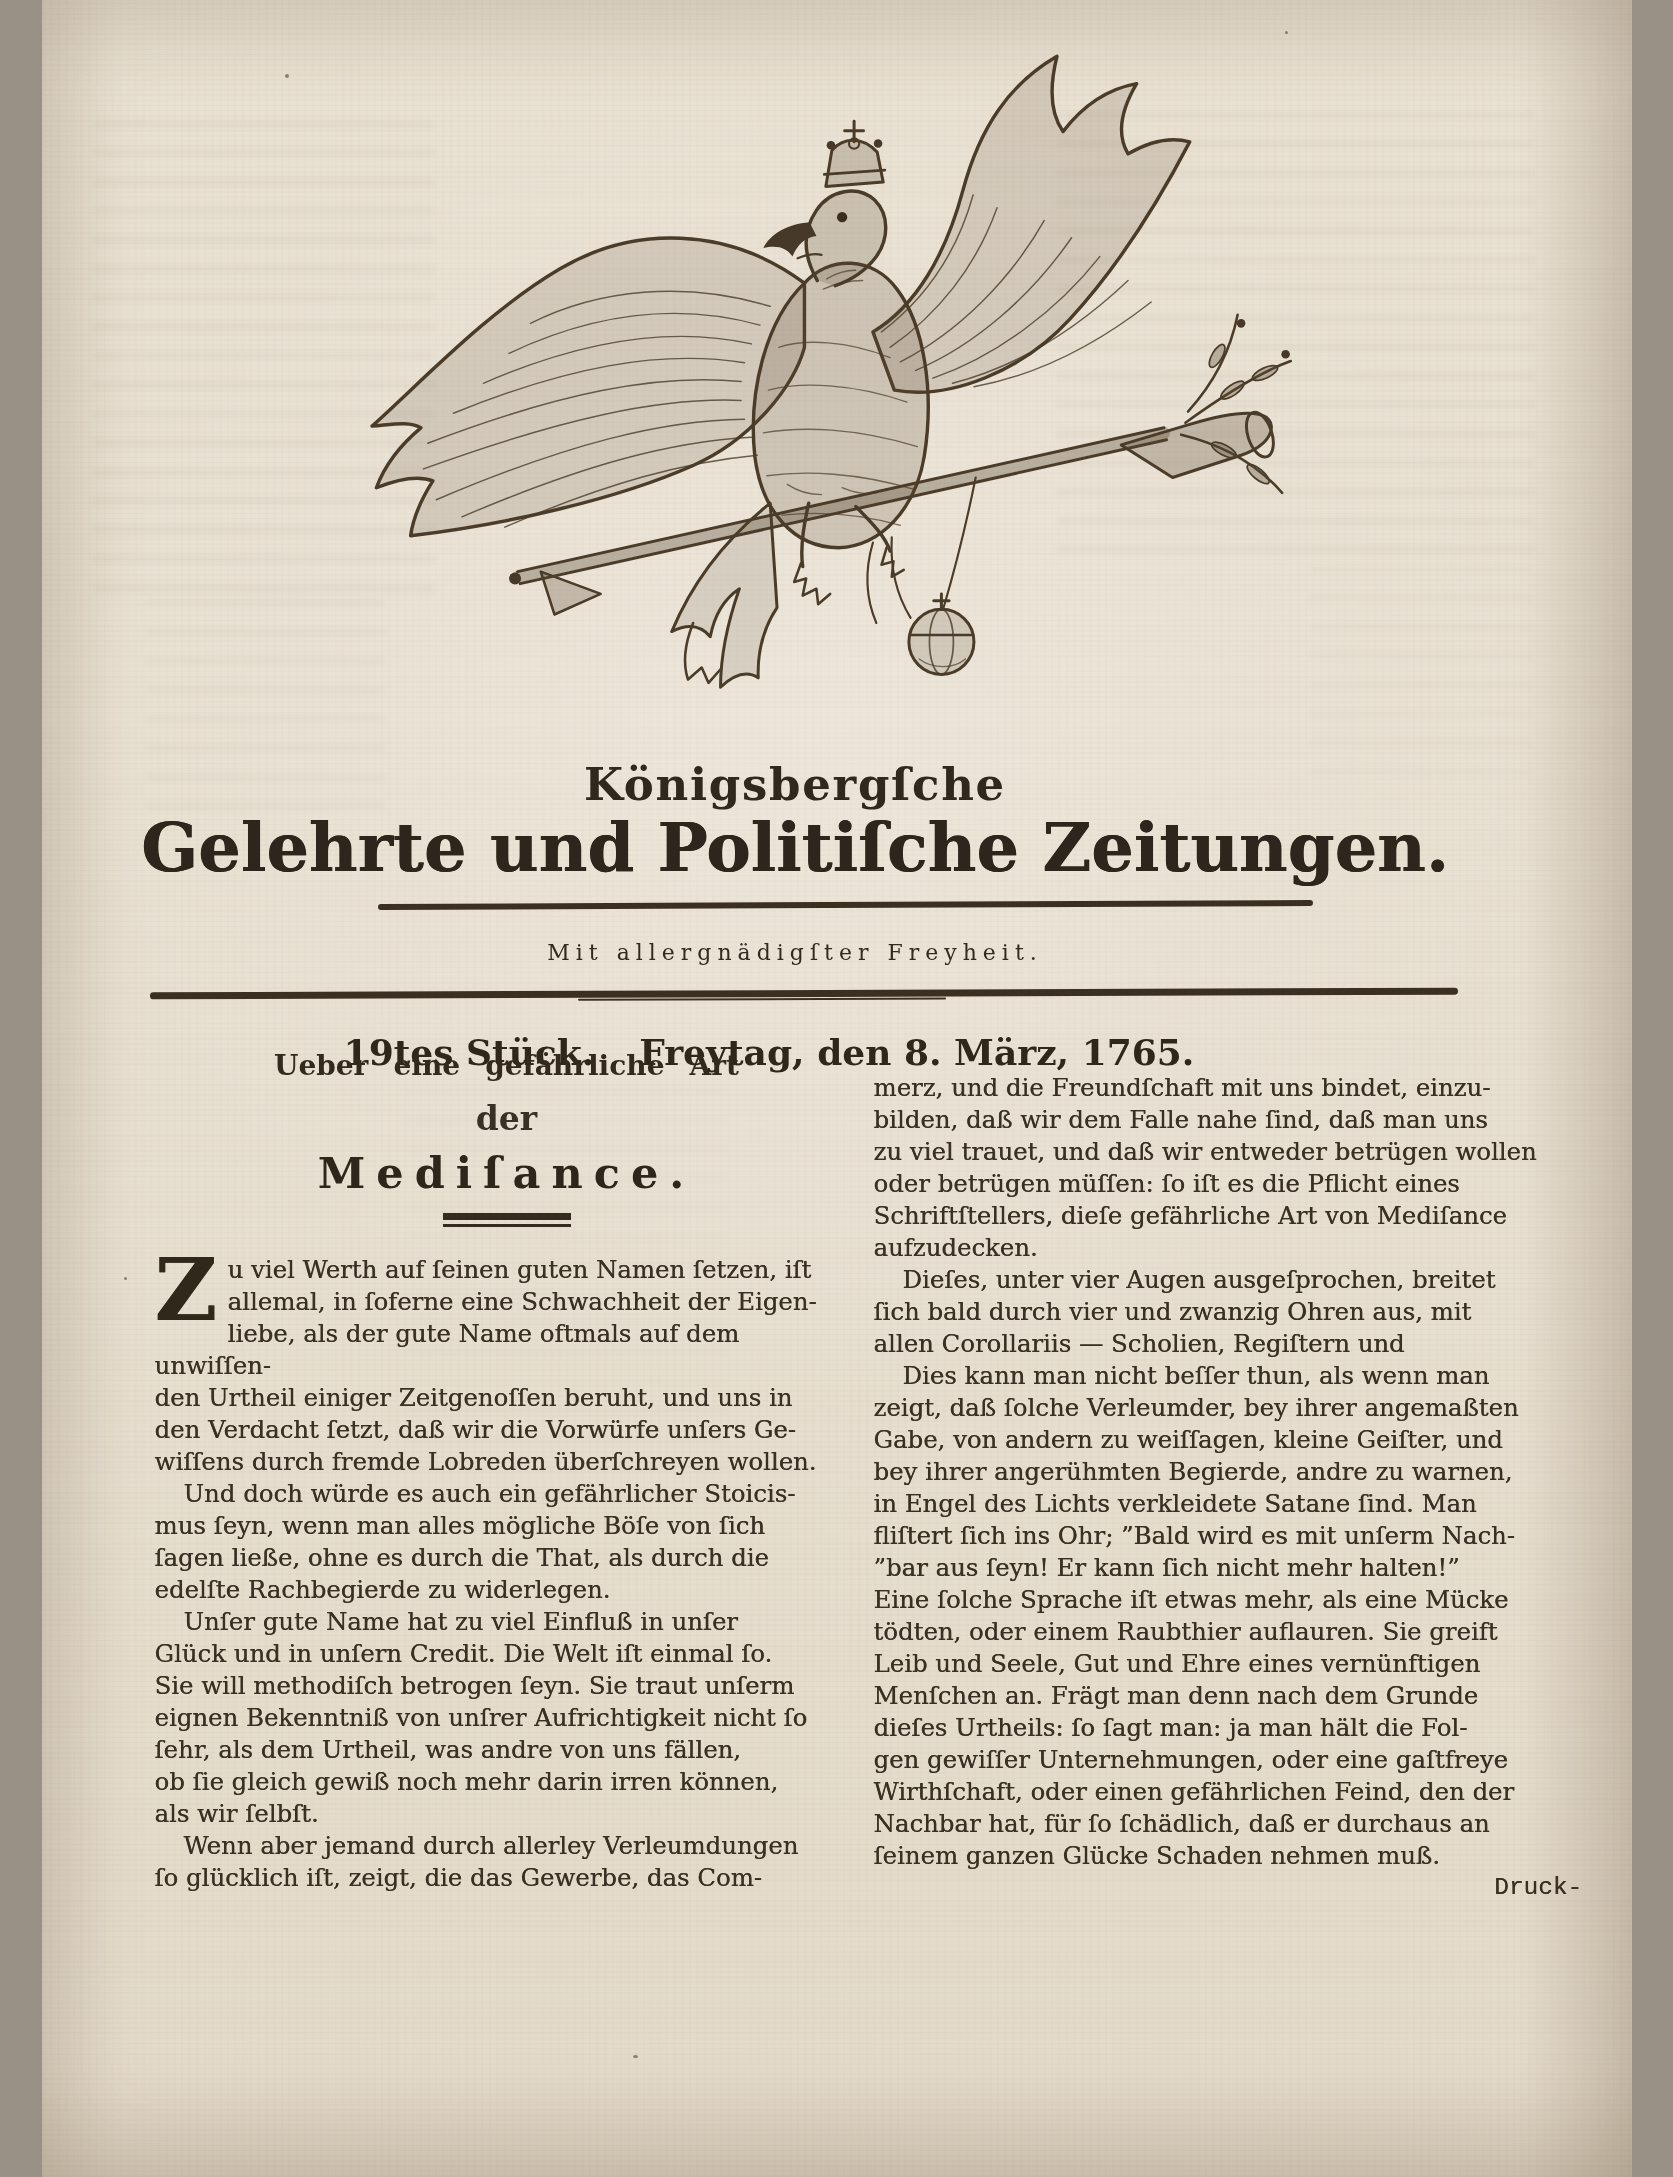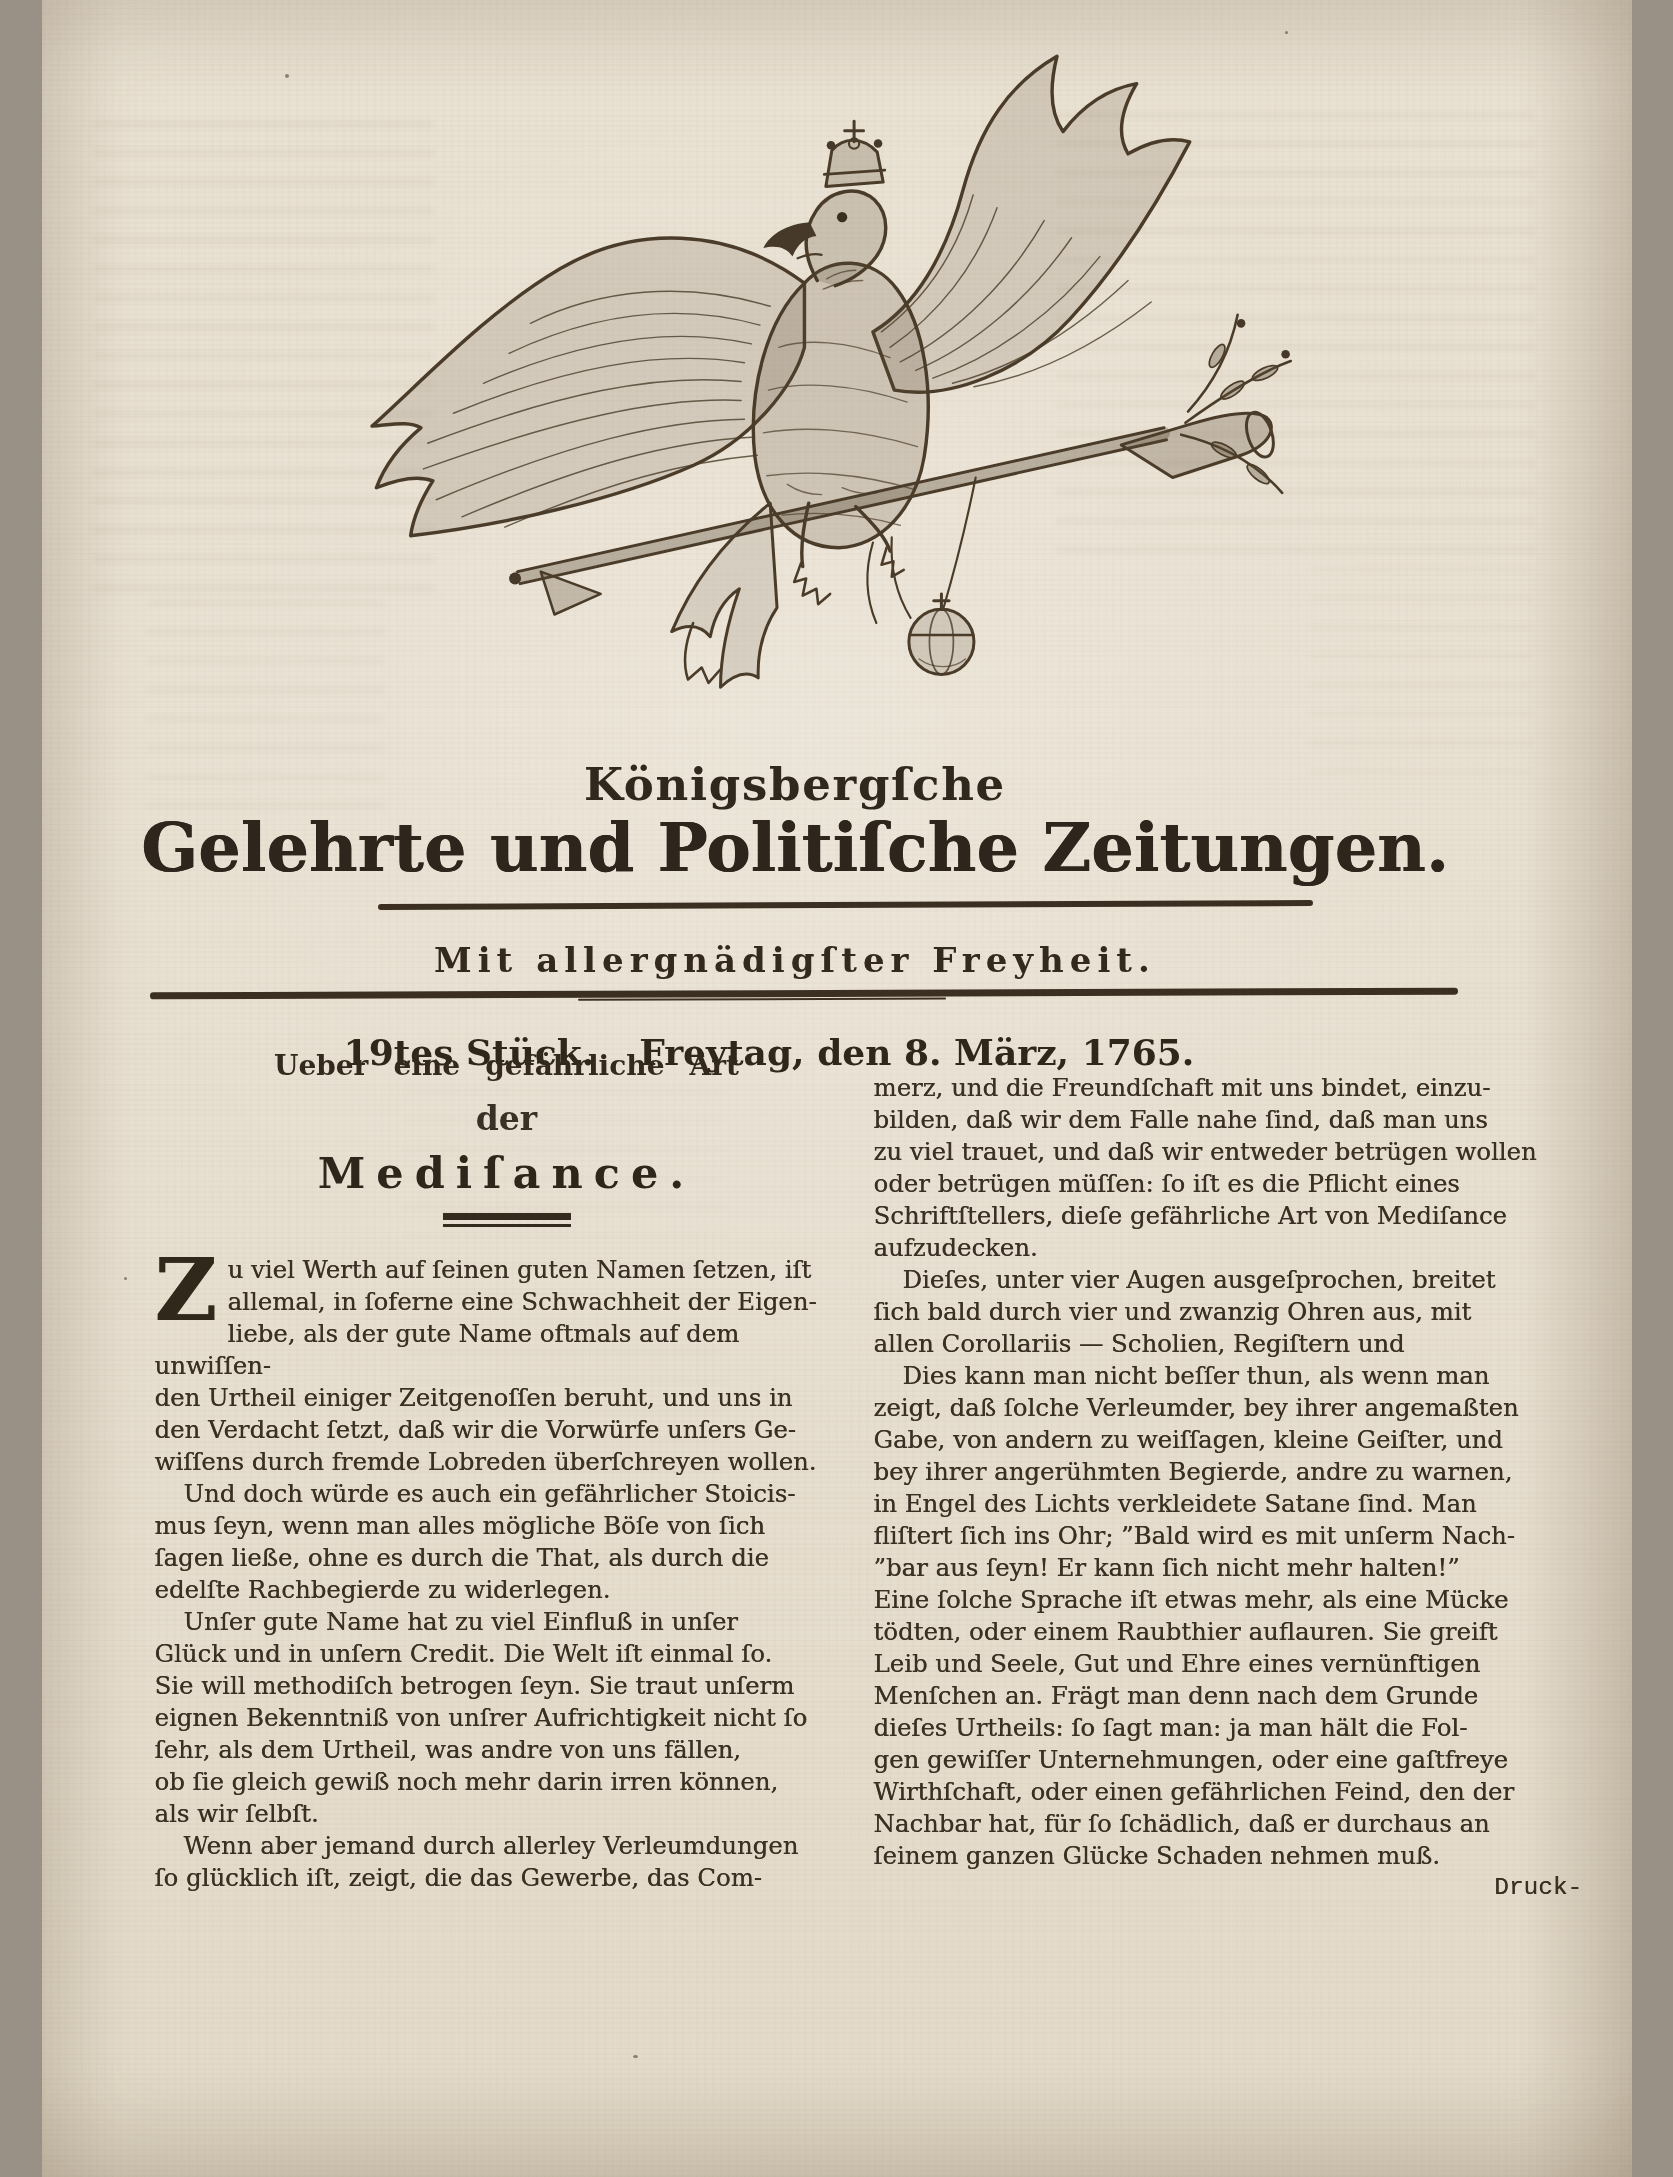--- a/index.html
+++ b/index.html
@@ -34,21 +34,21 @@
   .g5{left:360px;top:1087px;width:325px;height:479px;opacity:.18;}
   .speck{position:absolute;width:4.3px;height:4.3px;border-radius:50%;background:rgba(70,55,36,.55);}
   
   .masthead{position:absolute;left:86px;top:760px;width:1335px;text-align:center;}
   .kicker{font-size:45px;line-height:50px;font-weight:bold;letter-spacing:1.7px;color:#31281d;}
   .title{font-size:67px;line-height:75px;font-weight:bold;letter-spacing:0;color:#2e261c;margin-top:6.8px;
          text-shadow:0.5px 0 0 #2e261c;}
   .rule{position:absolute;background:#3a2f21;border-radius:3.4px;}
   .rule-title{left:336px;top:902px;width:935px;height:6px;transform:rotate(-.25deg);}
   .motto{position:absolute;left:86px;top:940px;width:1335px;text-align:center;
-         font-size:34px;font-weight:bold;letter-spacing:6px;color:#33291d;}
+         font-size:22px;font-weight:normal;letter-spacing:6px;color:#33291d;}
   .rule-full{left:108px;top:990px;width:1308px;height:6.8px;transform:rotate(-.2deg);}
   .rule-full::after{content:"";position:absolute;left:428px;top:7.7px;width:368px;height:2.6px;background:#3a2f21;border-radius:1.7px;}
   .issue{position:absolute;left:77px;top:1031px;width:1301px;display:flex;justify-content:center;gap:45px;
          font-size:36px;font-weight:bold;color:#2f2719;}
   
   .col{position:absolute;font-size:24.4px;line-height:32px;}
   .col-left{left:113px;top:1050px;width:704px;}
   .col-right{left:832px;top:1072px;width:712px;}
   .art-h1{text-align:center;font-size:28px;font-weight:bold;word-spacing:15.4px;color:#33291d;}
   .art-h2{text-align:center;font-size:33px;font-weight:bold;margin-top:20.5px;}

